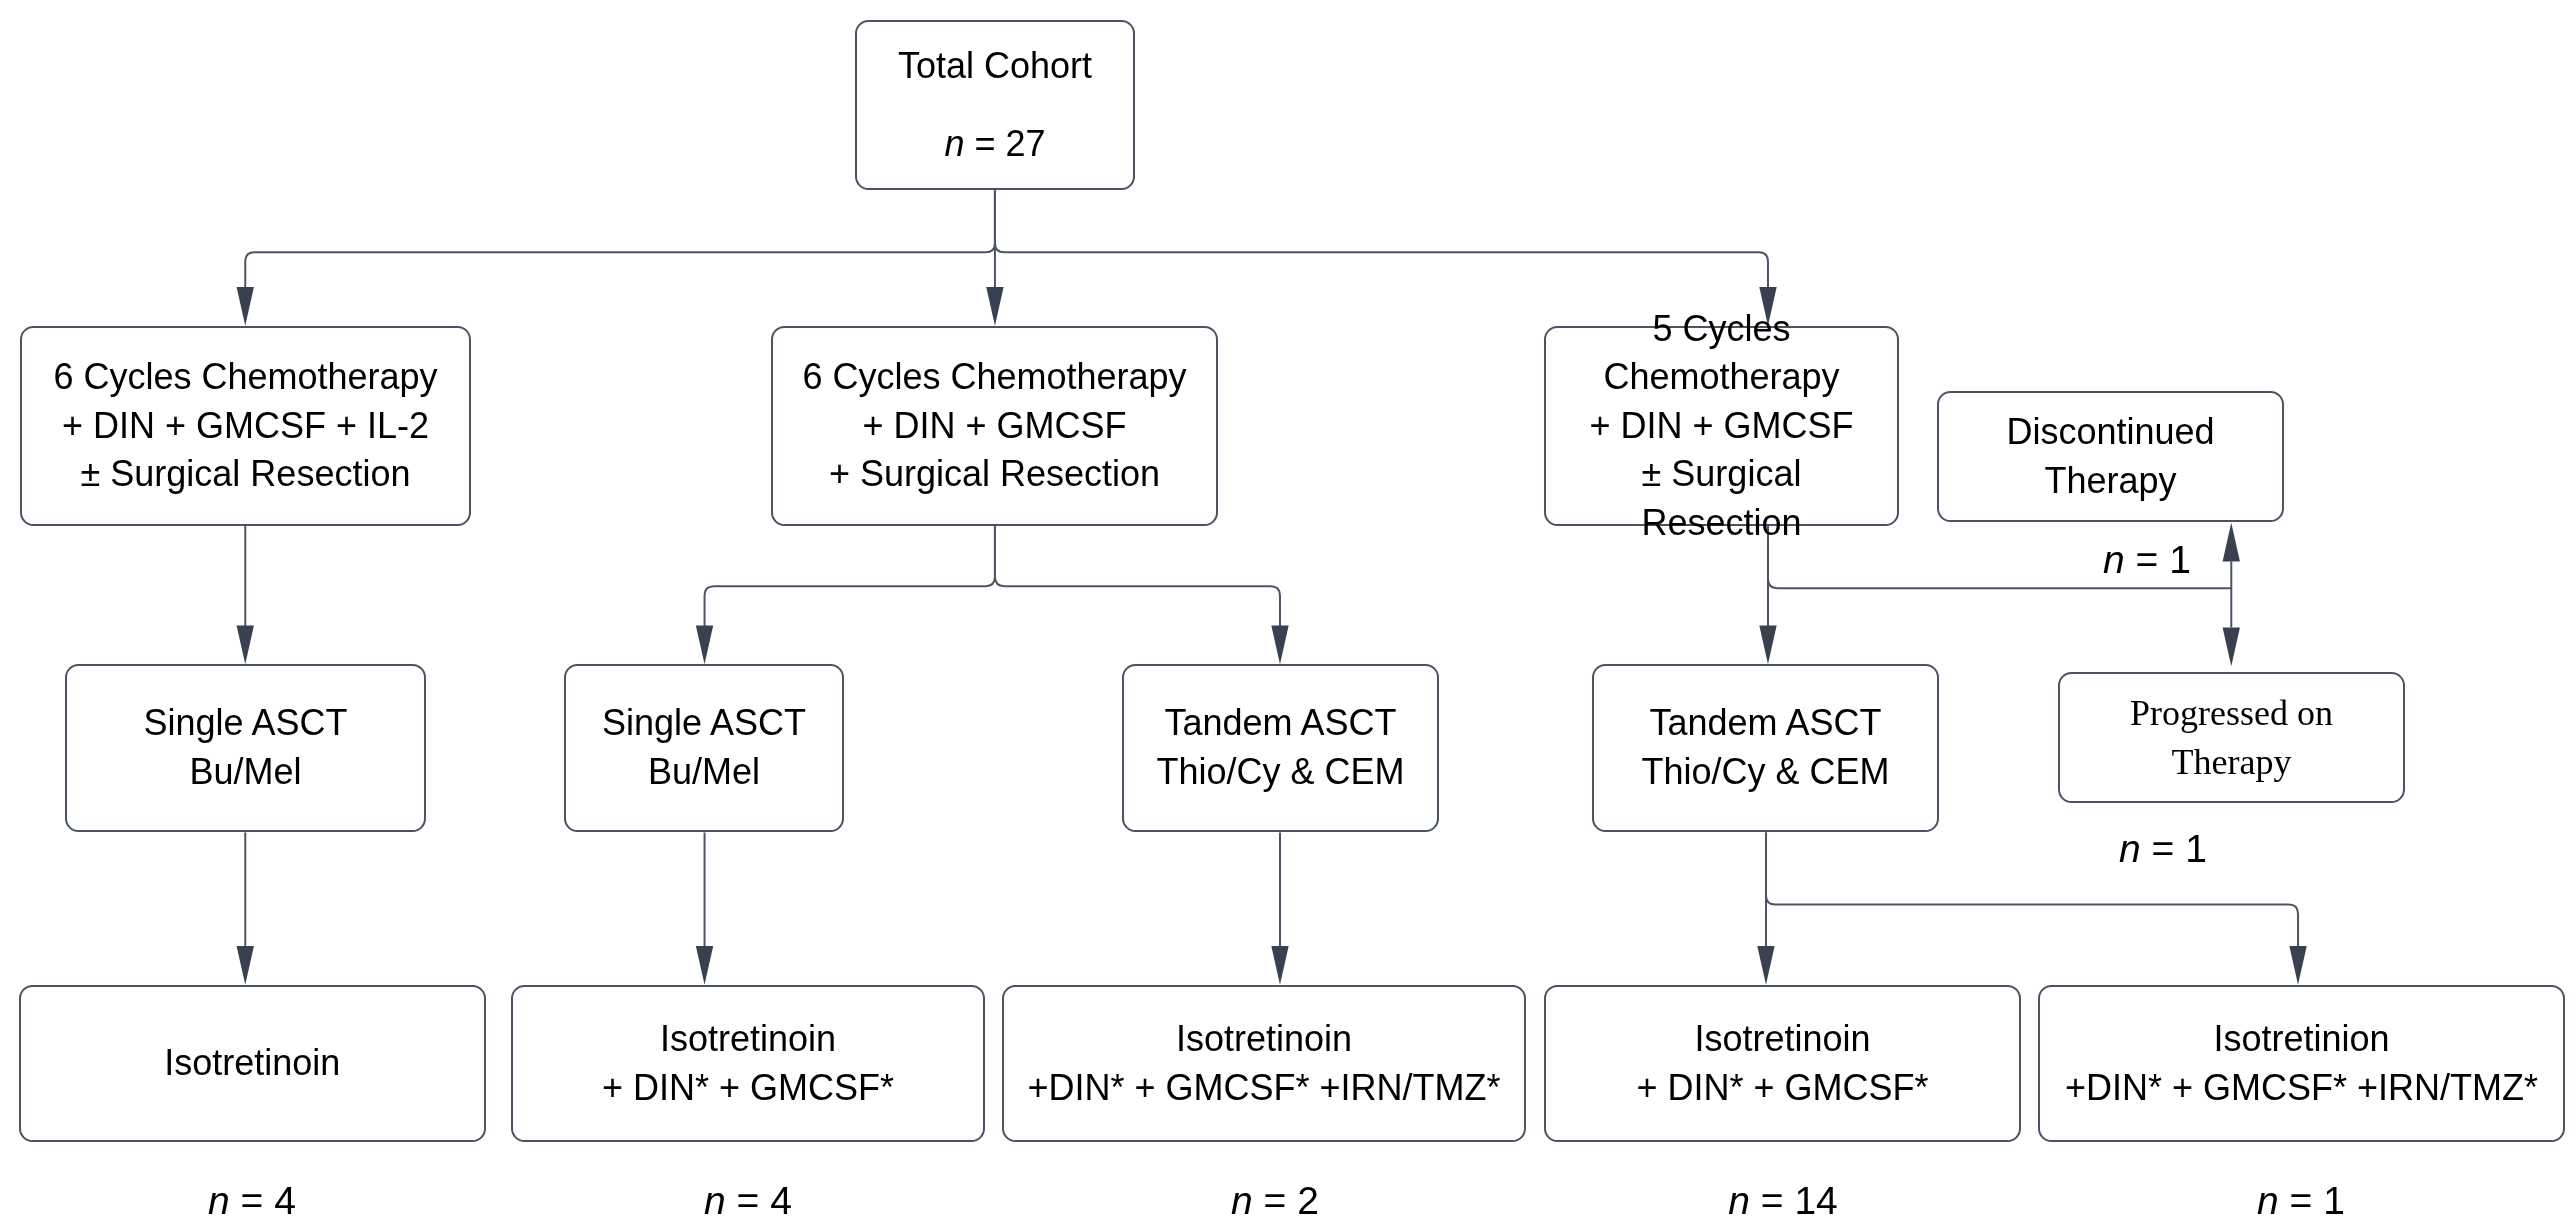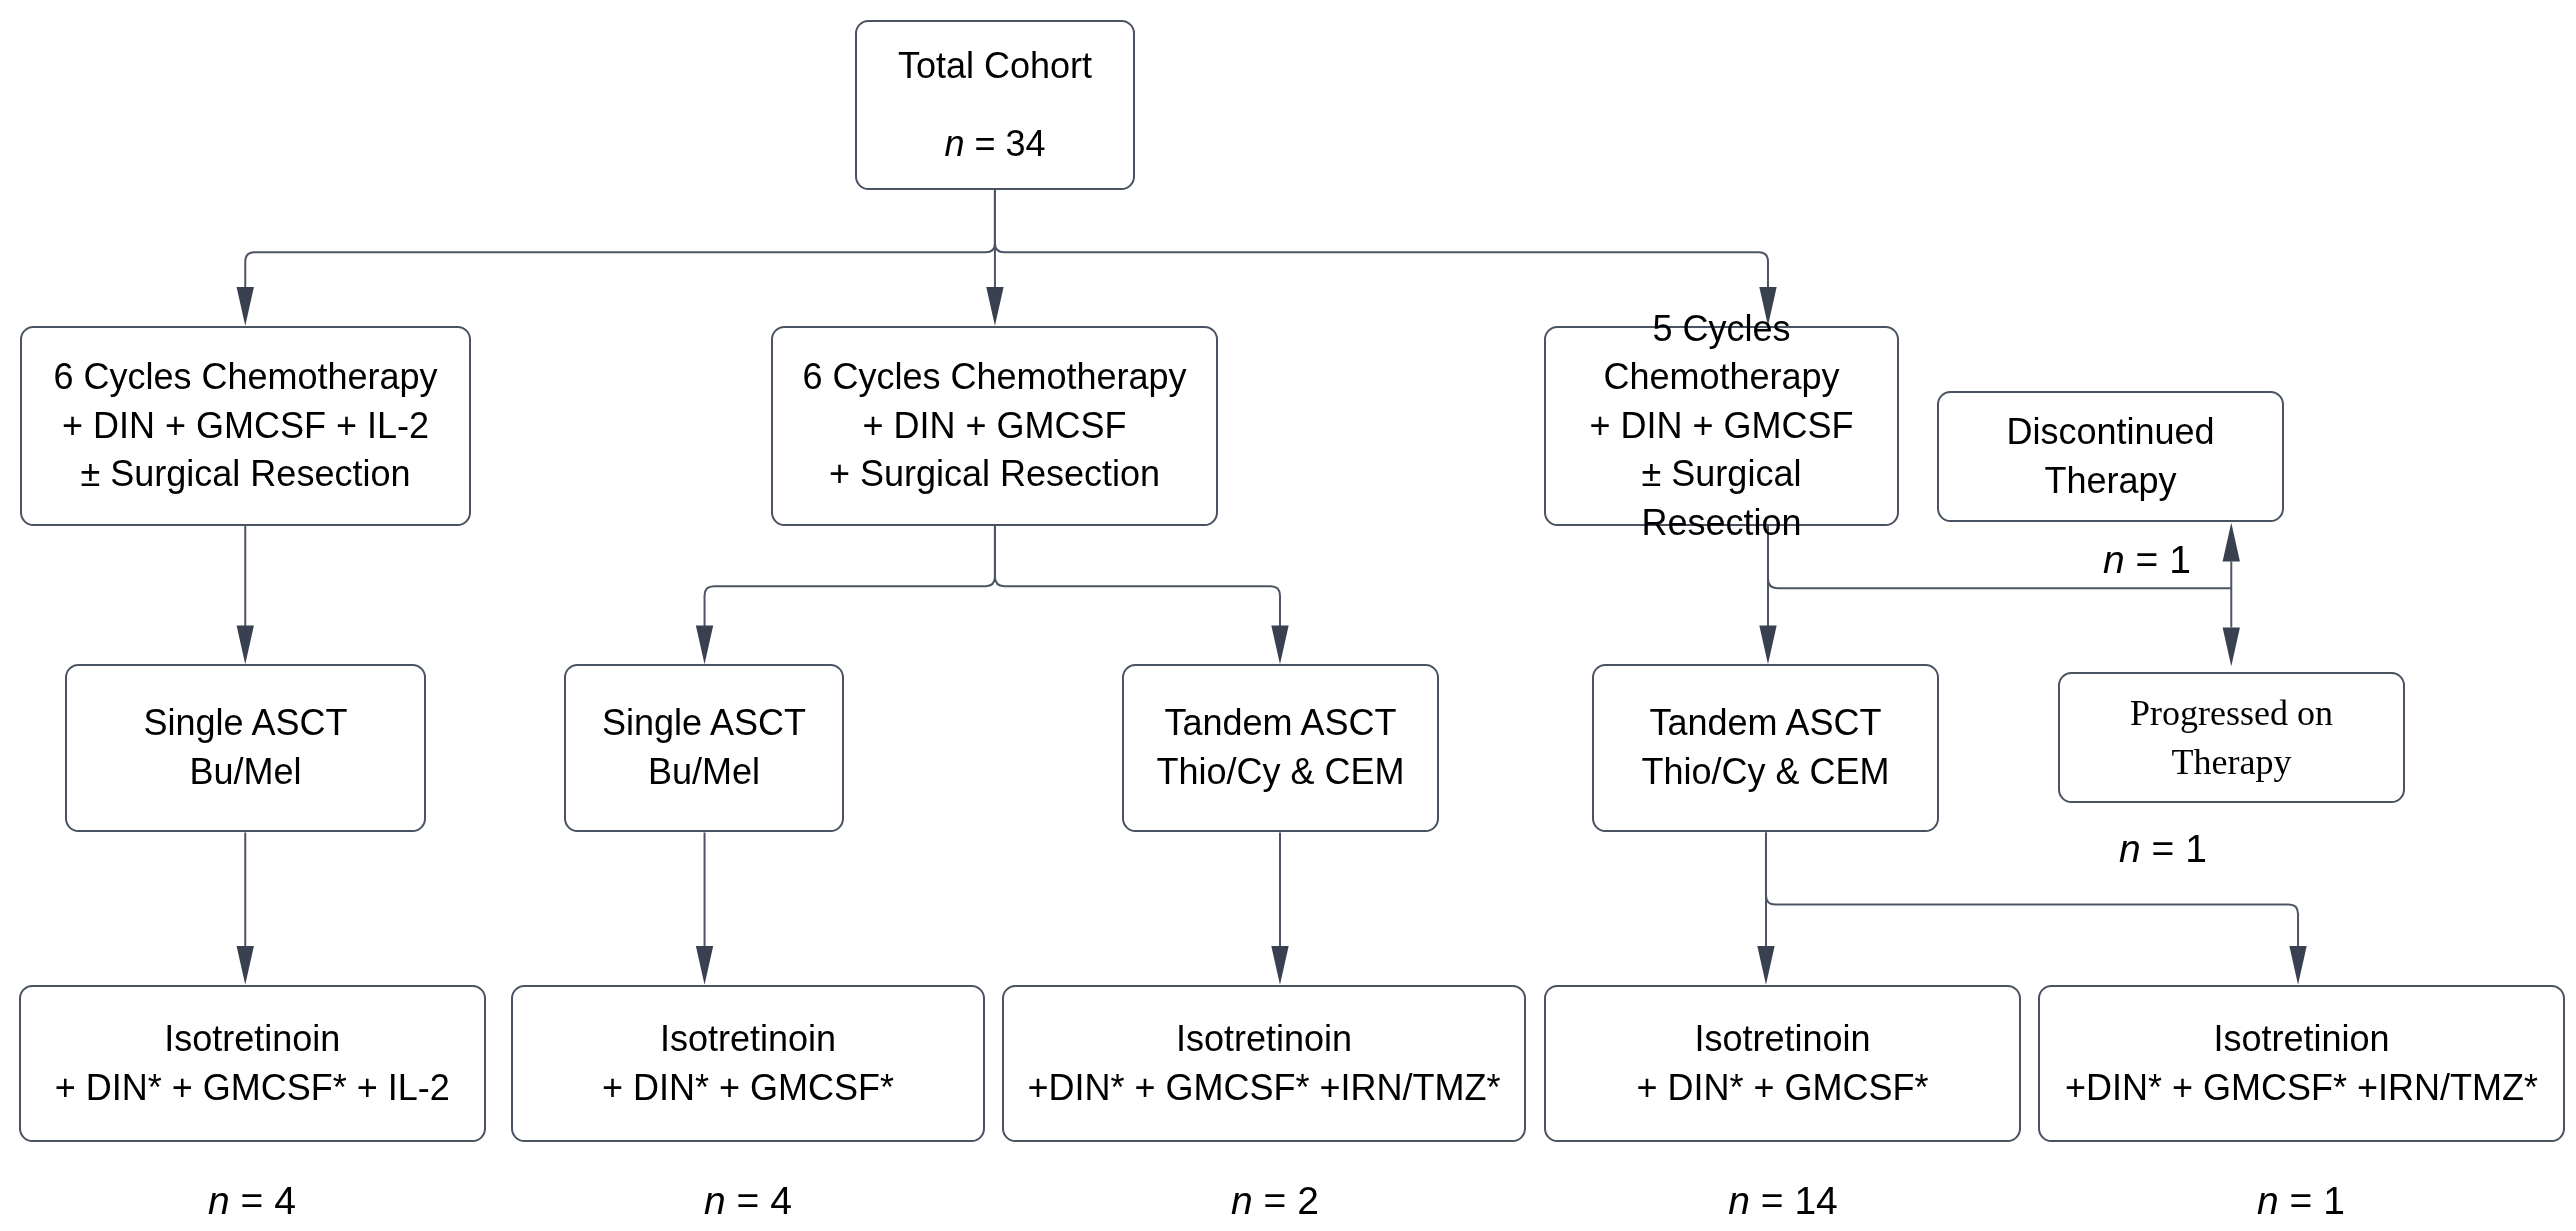--- a/index.html
+++ b/index.html
@@ -82,21 +82,21 @@
 
     <path class="edge" d="M2645,1247 V1419" fill="none" stroke-width="3" stroke="#4d5565"></path>
     <polygon class="arrowhead" points="2645,1475 2632,1417 2658,1417" fill="#39404f"></polygon>
 
     <path class="edge" d="M2645,1247 V1341 Q2645,1355 2659,1355 H3428 Q3442,1355 3442,1369 V1419" fill="none" stroke-width="3" stroke="#4d5565"></path>
     <polygon class="arrowhead" points="3442,1475 3429,1417 3455,1417" fill="#39404f"></polygon>
   </svg>
 
   <div class="node" style="left:855px;top:20px;width:280px;height:170px;gap:29px;">
     <div class="line">Total Cohort</div>
-    <div class="line count-line">n = 34</div>
+    <div class="line count-line">n = 27</div>
   </div>
 
   <div class="node" style="left:20px;top:326px;width:451px;height:200px;">
     <div class="line">6 Cycles Chemotherapy</div>
     <div class="line">+ DIN + GMCSF + IL-2</div>
     <div class="line">± Surgical Resection</div>
   </div>
 
   <div class="node" style="left:771px;top:326px;width:447px;height:200px;">
     <div class="line">6 Cycles Chemotherapy</div>
@@ -137,21 +137,20 @@
     <div class="line">Thio/Cy &amp; CEM</div>
   </div>
 
   <div class="node" style="left:1592px;top:664px;width:347px;height:168px;">
     <div class="line">Tandem ASCT</div>
     <div class="line">Thio/Cy &amp; CEM</div>
   </div>
 
   <div class="node" style="left:18.7px;top:985px;width:467px;height:157px;">
     <div class="line">Isotretinoin</div>
-    <div class="line">+ DIN* + GMCSF* + IL-2</div>
   </div>
   <div class="count" style="left:152px;top:1179px;width:200px;">n = 4</div>
 
   <div class="node" style="left:511px;top:985px;width:474px;height:157px;">
     <div class="line">Isotretinoin</div>
     <div class="line">+ DIN* + GMCSF*</div>
   </div>
   <div class="count" style="left:648px;top:1179px;width:200px;">n = 4</div>
 
   <div class="node" style="left:1002px;top:985px;width:524px;height:157px;">

